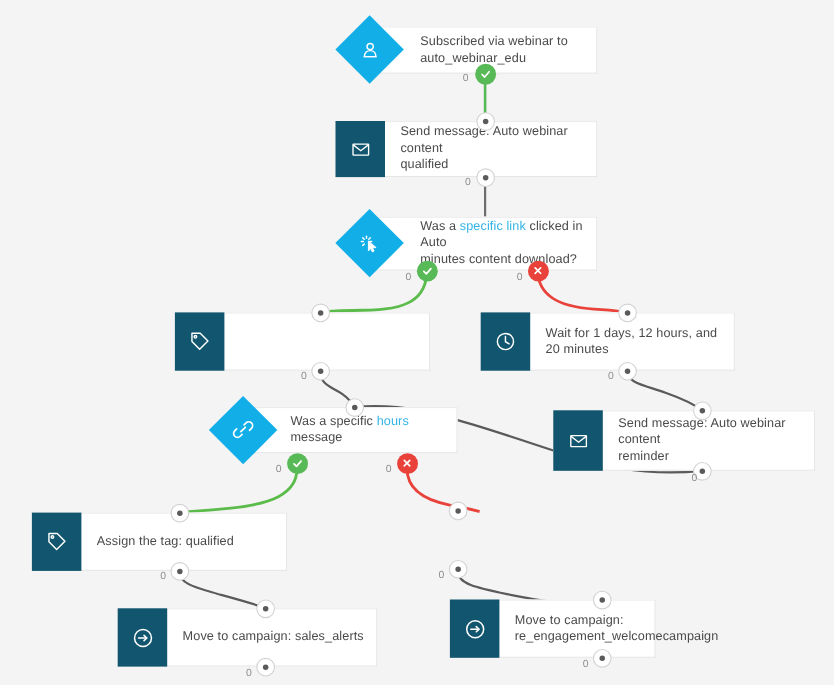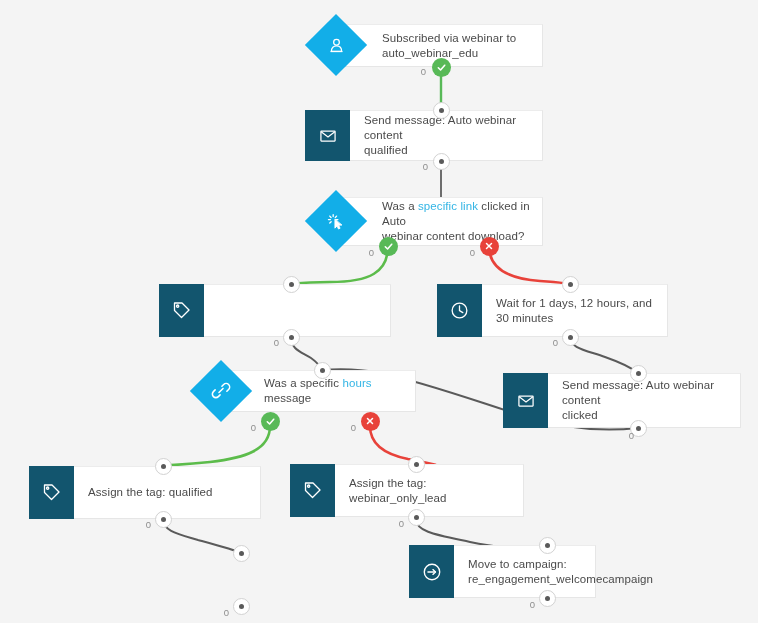--- a/index.html
+++ b/index.html
@@ -201,21 +201,21 @@
     </div>
   </div>
   <div class="port" style="left:441px; top:110px;"></div>
   <div class="port" style="left:441px; top:161px;"></div>
   <div class="port-num" style="left:428px; top:166px;">0</div>
 
   <div class="node" style="left:341px; top:197px; width:202px; height:49px;">
     <div class="node-label" style="padding-left:40px;">
       <span>
         <span>Was a </span><span class="hl">specific link</span><span> clicked in Auto</span><br>
-        <span>webinar content download?</span>
+        <span>minutes content download?</span>
       </span>
     </div>
   </div>
   <div class="diamond-wrap" style="left:305px; top:190px;">
     <div class="diamond"></div>
     <div class="diamond-ico">
       <svg class="glyph" width="21" height="21" viewBox="0 0 24 24" fill="none" stroke="#ffffff" stroke-width="1.5" stroke-linecap="round">
         <path d="M10.2 9.6 L10.2 19.6 L12.6 17.1 L14.3 20.6 L16.1 19.7 L14.4 16.3 L17.8 16.1 Z" fill="#ffffff" stroke="#ffffff" stroke-width="1"></path>
         <line x1="8.2" y1="4.2" x2="8.2" y2="6.4"></line>
         <line x1="4.3" y1="5.8" x2="5.8" y2="7.4"></line>
@@ -252,21 +252,21 @@
   <div class="port" style="left:291px; top:337px;"></div>
   <div class="port-num" style="left:279px; top:342px;">0</div>
 
   <div class="node" style="left:437px; top:284px; width:231px; height:53px;">
     <div class="icon-box">
       <svg class="glyph" width="21" height="21" viewBox="0 0 24 24" fill="none" stroke="#ffffff" stroke-width="1.5" stroke-linecap="round">
         <circle cx="12" cy="12" r="8.4"></circle>
         <polyline points="12,6.8 12,12.2 15.8,14.4"></polyline>
       </svg>
     </div>
-    <div class="node-label">Wait for 1 days, 12 hours, and 30 minutes</div>
+    <div class="node-label">Wait for 1 days, 12 hours, and 20 minutes</div>
   </div>
   <div class="port" style="left:570px; top:284px;"></div>
   <div class="port" style="left:570px; top:337px;"></div>
   <div class="port-num" style="left:558px; top:342px;">0</div>
 
   <div class="node" style="left:231px; top:370px; width:185px; height:42px;">
     <div class="node-label" style="padding-left:32px;">
       <span>
         <span>Was a specific </span><span class="hl">hours</span><span> message</span>
       </span>
@@ -300,66 +300,67 @@
   <div class="node" style="left:503px; top:373px; width:238px; height:55px;">
     <div class="icon-box">
       <svg class="glyph" width="20" height="20" viewBox="0 0 24 24" fill="none" stroke="#ffffff" stroke-width="1.5">
         <rect x="3.5" y="6" width="17" height="12" rx="0.5"></rect>
         <polyline points="3.8,6.8 12,13.2 20.2,6.8"></polyline>
       </svg>
     </div>
     <div class="node-label">
       <span>
         <span>Send message: Auto webinar content</span><br>
-        <span>clicked</span>
+        <span>reminder</span>
       </span>
     </div>
   </div>
   <div class="port" style="left:638px; top:373px;"></div>
   <div class="port" style="left:638px; top:428px;"></div>
   <div class="port-num" style="left:634px; top:435px;">0</div>
 
   <div class="node" style="left:29px; top:466px; width:232px; height:53px;">
     <div class="icon-box">
       <svg class="glyph" width="21" height="21" viewBox="0 0 24 24" fill="none" stroke="#ffffff" stroke-width="1.5" stroke-linejoin="round">
         <path d="M12.6 3.4 L20.6 11.4 L12.0 20.0 L4.0 12.0 L4.0 3.4 Z"></path>
         <circle cx="7.6" cy="7.0" r="1.3"></circle>
       </svg>
     </div>
     <div class="node-label">Assign the tag: qualified</div>
   </div>
   <div class="port" style="left:163px; top:466px;"></div>
   <div class="port" style="left:163px; top:519px;"></div>
   <div class="port-num" style="left:151px; top:524px;">0</div>
 
-  <div class="node" style="left:290px; top:464px; width:234px; height:53px;">
-    <div class="icon-box">
-      <svg class="glyph" width="21" height="21" viewBox="0 0 24 24" fill="none" stroke="#ffffff" stroke-width="1.5" stroke-linejoin="round">
-        <path d="M12.6 3.4 L20.6 11.4 L12.0 20.0 L4.0 12.0 L4.0 3.4 Z"></path>
-        <circle cx="7.6" cy="7.0" r="1.3"></circle>
-      </svg>
-    </div>
-    <div class="node-label">Assign the tag: webinar_only_lead</div>
-  </div>
   <div class="port" style="left:416px; top:464px;"></div>
   <div class="port" style="left:416px; top:517px;"></div>
   <div class="port-num" style="left:404px; top:523px;">0</div>
 
-  <div class="port" style="left:241px; top:553px;"></div>
-  <div class="port" style="left:241px; top:606px;"></div>
-  <div class="port-num" style="left:229px; top:612px;">0</div>
-
-  <div class="node" style="left:409px; top:545px; width:187px; height:53px;">
+  <div class="node" style="left:107px; top:553px; width:236px; height:53px;">
     <div class="icon-box">
       <svg class="glyph" width="22" height="22" viewBox="0 0 24 24" fill="none" stroke="#ffffff" stroke-width="1.5" stroke-linecap="round" stroke-linejoin="round">
         <circle cx="12" cy="12" r="8.4"></circle>
         <line x1="7.6" y1="12" x2="15.6" y2="12"></line>
         <polyline points="13.0,9.4 15.8,12 13.0,14.6"></polyline>
       </svg>
     </div>
+    <div class="node-label">Move to campaign: sales_alerts</div>
+  </div>
+  <div class="port" style="left:241px; top:553px;"></div>
+  <div class="port" style="left:241px; top:606px;"></div>
+  <div class="port-num" style="left:229px; top:612px;">0</div>
+
+  <div class="node" style="left:409px; top:545px; width:187px; height:53px;">
+    <div class="icon-box">
+      <svg class="glyph" width="22" height="22" viewBox="0 0 24 24" fill="none" stroke="#ffffff" stroke-width="1.5" stroke-linecap="round" stroke-linejoin="round">
+        <circle cx="12" cy="12" r="8.4"></circle>
+        <line x1="7.6" y1="12" x2="15.6" y2="12"></line>
+        <polyline points="13.0,9.4 15.8,12 13.0,14.6"></polyline>
+      </svg>
+    </div>
     <div class="node-label">
       <span>
         <span>Move to campaign:</span><br>
         <span>re_engagement_welcomecampaign</span>
       </span>
     </div>
   </div>
   <div class="port" style="left:547px; top:545px;"></div>
   <div class="port" style="left:547px; top:598px;"></div>
   <div class="port-num" style="left:535px; top:604px;">0</div>

